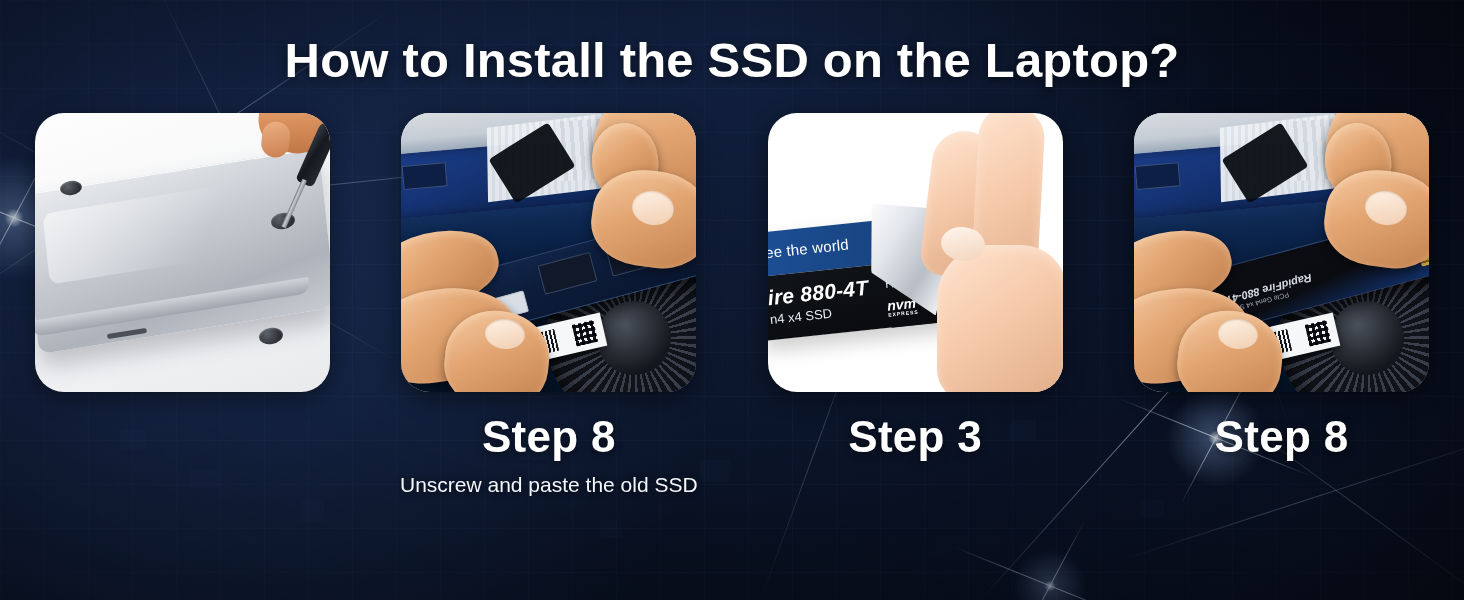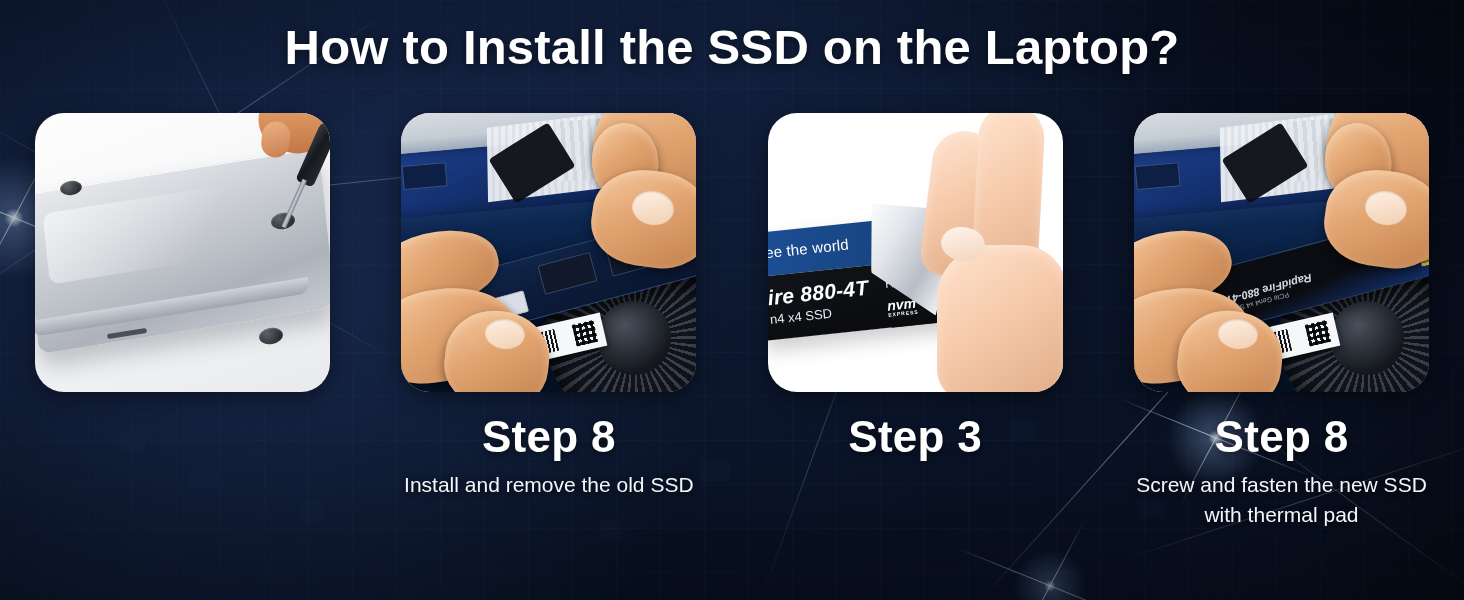--- a/index.html
+++ b/index.html
@@ -66,21 +66,21 @@
   .star::before{ width:210px; height:1.4px; transform:translate(-50%,-50%) rotate(22deg); }
   .star::after { width:150px; height:1.2px; transform:translate(-50%,-50%) rotate(-62deg); }
 
   .vignette{
     position:absolute; inset:0; pointer-events:none;
     background:radial-gradient(ellipse at 50% 45%, rgba(0,0,0,0) 45%, rgba(0,0,0,.45) 100%);
   }
 
   
   .title{
-    position:absolute; top:16px; left:0; right:0;
+    position:absolute; top:29px; left:0; right:0;
     text-align:center;
     color:#ffffff;
     font-size:49px;
     line-height:62px;
     font-weight:bold;
     letter-spacing:.2px;
     text-shadow:0 2px 10px rgba(0,0,0,.55);
     white-space:nowrap;
     z-index:6;
   }
@@ -505,21 +505,21 @@
         <div class="finger hL1"></div>
         <div class="finger hL2"></div>
         <div class="finger hL3"></div>
         <div class="nail nL3"></div>
         <div class="finger hR1"></div>
         <div class="finger hR3"></div>
         <div class="finger hR2"></div>
         <div class="nail nR2"></div>
       </div>
       <div class="step-label">Step 8</div>
-      <div class="step-desc">Install and remove the old SSD</div>
+      <div class="step-desc">Unscrew and paste the old SSD</div>
     </div>
 
     <div class="step">
       <div class="card c3">
         <div class="pcb3">
           <i class="p1"></i>
           <i class="p2"></i>
           <i class="p3"></i>
           <div class="gpins"></div>
         </div>
@@ -576,19 +576,18 @@
         <div class="finger hL1"></div>
         <div class="finger hL2"></div>
         <div class="finger hL3"></div>
         <div class="nail nL3"></div>
         <div class="finger hR1"></div>
         <div class="finger hR3"></div>
         <div class="finger hR2"></div>
         <div class="nail nR2"></div>
       </div>
       <div class="step-label">Step 8</div>
-      <div class="step-desc">Screw and fasten the new SSD with thermal pad</div>
     </div>
 
   </div>
 
   <div class="vignette"></div>
 </div>
 
 </body></html>

